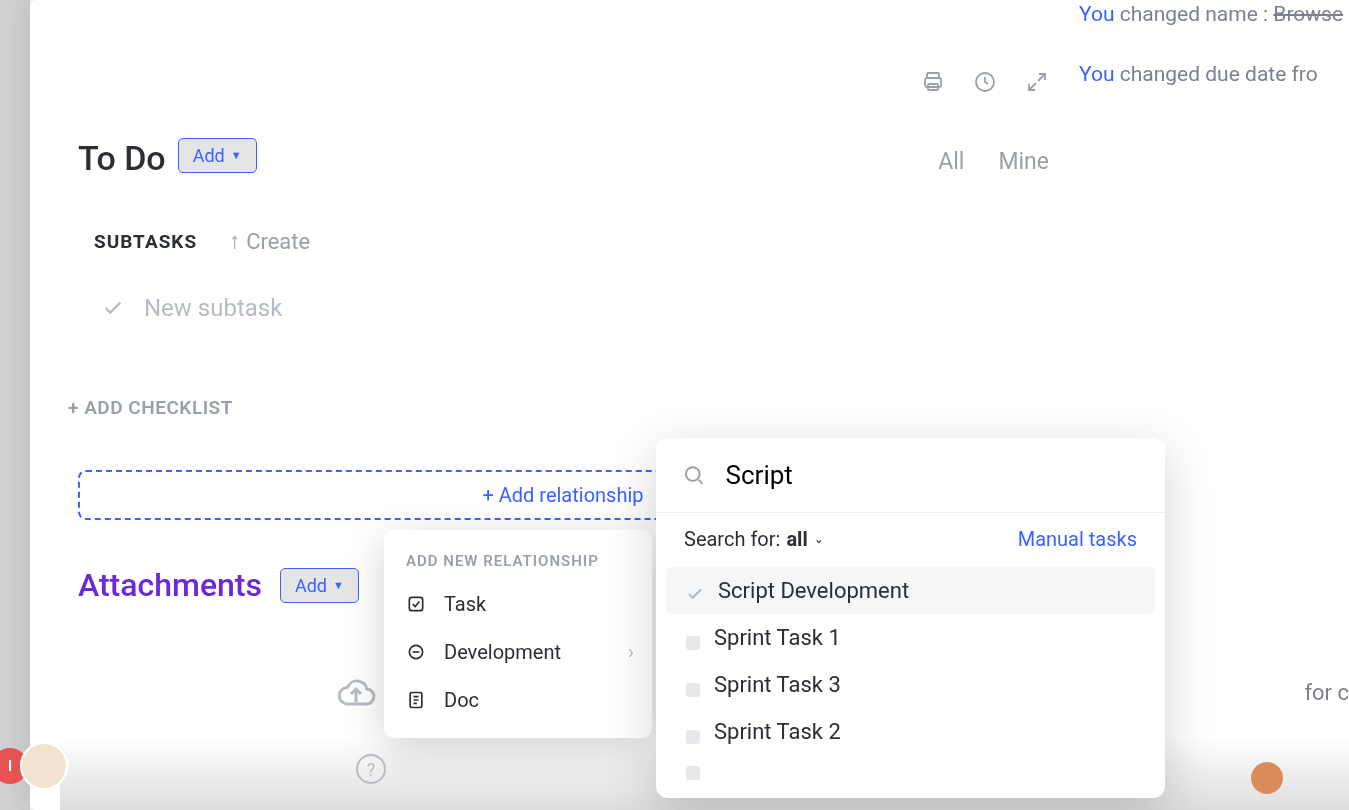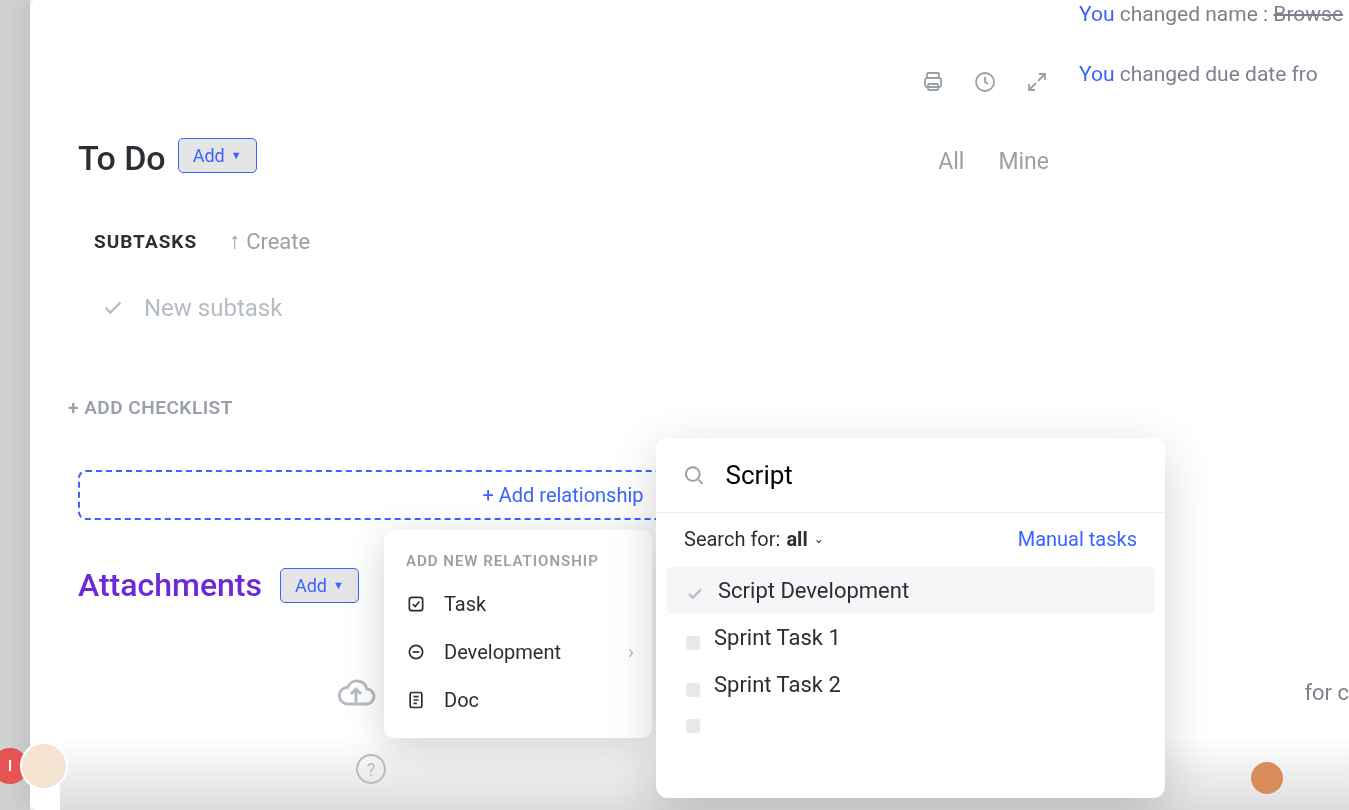--- a/index.html
+++ b/index.html
@@ -240,20 +240,24 @@
         </svg>
 
       <span>Script Development</span>
     </div>
     <div class="res">
       <span class="sq"></span>
       <span>Sprint Task 1</span>
     </div>
     <div class="res">
       <span class="sq"></span>
+      <span>Sprint Task 3</span>
+    </div>
+    <div class="res">
+      <span class="sq"></span>
       <span>Sprint Task 2</span>
     </div>
     <div class="res">
       <span class="sq"></span>
     </div>
   </div>
 </div>
 
 <div class="avatar-badge">
   <div class="dot">I</div>

